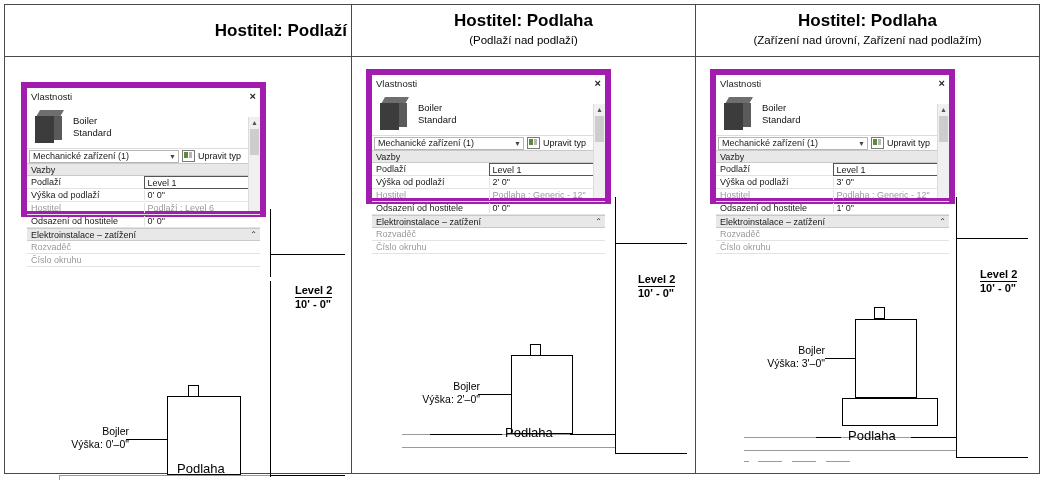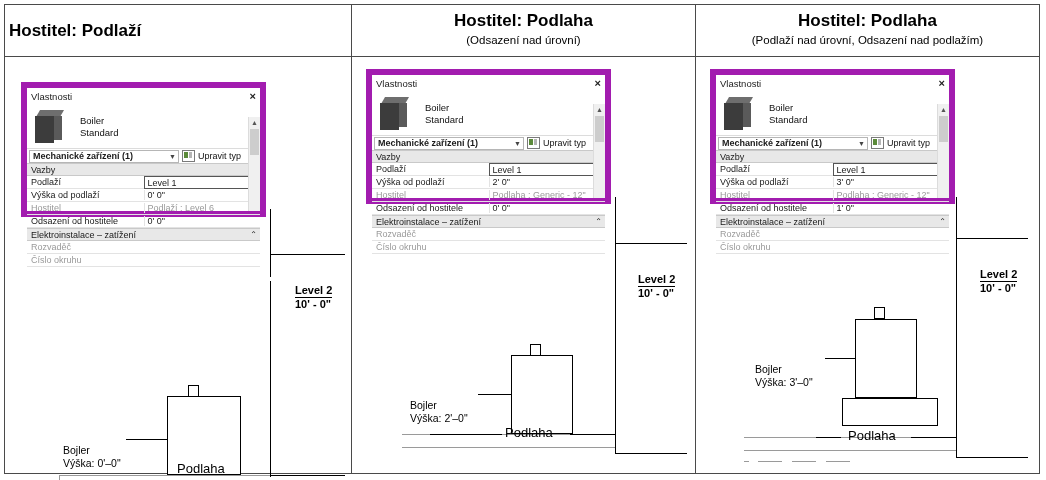--- a/index.html
+++ b/index.html
@@ -7,38 +7,38 @@
   .page{position:relative;width:1046px;height:480px;background:#fff;}
   .grid{position:absolute;left:4px;top:4px;width:1036px;height:470px;display:flex;}
   .col{position:relative;border:1px solid #4a4a4a;box-sizing:border-box;}
   .col + .col{border-left:none;}
   .c1{width:348px;}
   .c2{width:344px;}
   .c3{width:344px;}
   .hdr{box-sizing:border-box;width:100%;border-bottom:1px solid #4a4a4a;padding:6px 4px 5px 4px;text-align:center;background:#fff;}
   .hdr .t1{font-size:17px;font-weight:bold;color:#000;line-height:20px;}
   .hdr .t2{font-size:11.5px;color:#000;line-height:15px;margin-top:2px;}
-  .hdr-1{height:52px;display:flex;align-items:center;justify-content:flex-start;}
+  .hdr-1{height:52px;display:flex;align-items:center;justify-content:flex-end;}
   .hdr-2{height:52px;text-align:center;}
   .body{position:relative;width:100%;height:calc(100% - 52px);}
 
   
   .palette{position:absolute;background:#fff;border:6px solid #a21caf;box-sizing:border-box;font-size:9.5px;color:#1a1a1a;}
   .pal-title{display:flex;align-items:center;justify-content:space-between;height:15px;padding:1px 3px 0 4px;font-size:9.5px;color:#222;}
   .pal-close{font-size:11px;line-height:11px;color:#222;font-weight:bold;padding-right:1px;}
-  .pal-preview{display:flex;align-items:center;gap:15px;padding:4px 4px 3px 8px;position:relative;height:44px;box-sizing:border-box;}
+  .pal-preview{display:flex;align-items:center;gap:8px;padding:4px 4px 3px 8px;position:relative;height:44px;box-sizing:border-box;}
   .boiler-img{width:30px;height:34px;position:relative;}
   .boiler-img .top{position:absolute;left:3px;top:0;width:24px;height:7px;background:#6e6e6e;transform:skewX(-30deg);}
   .boiler-img .front{position:absolute;left:0;top:6px;width:19px;height:27px;background:#3c3c3c;}
   .boiler-img .side{position:absolute;left:19px;top:6px;width:8px;height:24px;background:#5a5a5a;}
   .prev-text{font-size:9.5px;line-height:12px;color:#111;}
   .pal-caret{position:absolute;right:5px;bottom:4px;font-size:8px;color:#333;}
   .type-row{display:flex;align-items:center;gap:3px;padding:1px 2px;border-top:1px solid #dcdcdc;height:15px;box-sizing:border-box;}
   .combo{flex:0 0 auto;display:flex;align-items:center;justify-content:space-between;border:1px solid #b6b6b6;background:#fff;height:13px;box-sizing:border-box;padding:0 2px 0 3px;font-size:9px;}
-  .combo .cv{white-space:nowrap;overflow:hidden;font-weight:bold;}
+  .combo .cv{white-space:nowrap;overflow:hidden;}
   .combo .ca{font-size:7px;color:#444;padding-left:4px;}
   .edit-type{display:flex;align-items:center;gap:3px;font-size:9px;color:#111;white-space:nowrap;}
   .et-ico{width:11px;height:10px;border:1px solid #7a7a7a;position:relative;background:#fff;}
   .et-ico:before{content:"";position:absolute;left:1px;top:1px;width:4px;height:6px;background:#5b8a3a;}
   .et-ico:after{content:"";position:absolute;left:6px;top:1px;width:3px;height:6px;background:#b5b5b5;}
   .sect{display:flex;align-items:center;justify-content:space-between;background:#e8e8e8;border-top:1px solid #c9c9c9;border-bottom:1px solid #c9c9c9;height:13px;padding:0 3px 0 4px;box-sizing:border-box;font-size:9px;}
   .sect .ar{font-size:8px;}
   .prow{display:flex;height:13px;border-bottom:1px solid #e3e3e3;box-sizing:border-box;font-size:9px;align-items:center;}
   .pk{width:50%;padding-left:4px;box-sizing:border-box;overflow:hidden;white-space:nowrap;}
   .pv{width:50%;padding-left:3px;box-sizing:border-box;border-left:1px solid #e3e3e3;overflow:hidden;white-space:nowrap;}
@@ -49,21 +49,21 @@
   .scroll-thumb{position:absolute;left:1px;top:12px;width:9px;height:26px;background:#cdcdcd;}
 
   
   .line{position:absolute;background:#000;}
   .gline{position:absolute;background:#9a9a9a;}
   .lvl{position:absolute;font-size:11px;color:#000;font-weight:bold;line-height:13px;}
   .lvl .u{border-bottom:1px solid #000;display:inline-block;margin-top:44px;}
   .lvl .v{font-weight:bold;}
   .boiler{position:absolute;border:1.6px solid #000;background:#fff;box-sizing:border-box;}
   .nozzle{position:absolute;border:1.5px solid #000;background:#fff;box-sizing:border-box;}
-  .lbl{position:absolute;font-size:10.5px;color:#000;text-align:left;line-height:13px;margin-top:19px;}
+  .lbl{position:absolute;font-size:10.5px;color:#000;text-align:right;line-height:13px;}
   .lbl2{position:absolute;font-size:13px;color:#000;line-height:14px;}
   .slab{position:absolute;border:1.2px solid #000;box-sizing:border-box;background:#fff;}
 </style>
 </head>
 <body>
 
 <div class="page">
   <div class="grid">
 
     <div class="col c1">
@@ -164,21 +164,21 @@
         </div>
         <div class="lbl2" style="left:172px;top:405px;">
           <span>Podlaha</span>
         </div>
       </div>
     </div>
 
     <div class="col c2">
       <div class="hdr hdr-2">
         <div class="t1">Hostitel: Podlaha</div>
-        <div class="t2">(Odsazení nad úrovní)</div>
+        <div class="t2">(Podlaží nad podlaží)</div>
       </div>
       <div class="body">
 
         <div class="palette" style="left:14px;top:12px;width:245px;height:135px;">
           <div class="pal-title">
             <span>Vlastnosti</span>
             <span class="pal-close">×</span>
           </div>
           <div class="pal-preview">
             <div class="boiler-img">
@@ -268,21 +268,21 @@
         <div class="line" style="left:218px;top:377px;width:45px;height:1.2px;"></div>
         <div class="lbl2" style="left:153px;top:369px;">
           <span>Podlaha</span>
         </div>
       </div>
     </div>
 
     <div class="col c3">
       <div class="hdr hdr-2">
         <div class="t1">Hostitel: Podlaha</div>
-        <div class="t2">(Podlaží nad úrovní, Odsazení nad podlažím)</div>
+        <div class="t2">(Zařízení nad úrovní, Zařízení nad podlažím)</div>
       </div>
       <div class="body">
 
         <div class="palette" style="left:14px;top:12px;width:245px;height:135px;">
           <div class="pal-title">
             <span>Vlastnosti</span>
             <span class="pal-close">×</span>
           </div>
           <div class="pal-preview">
             <div class="boiler-img">

